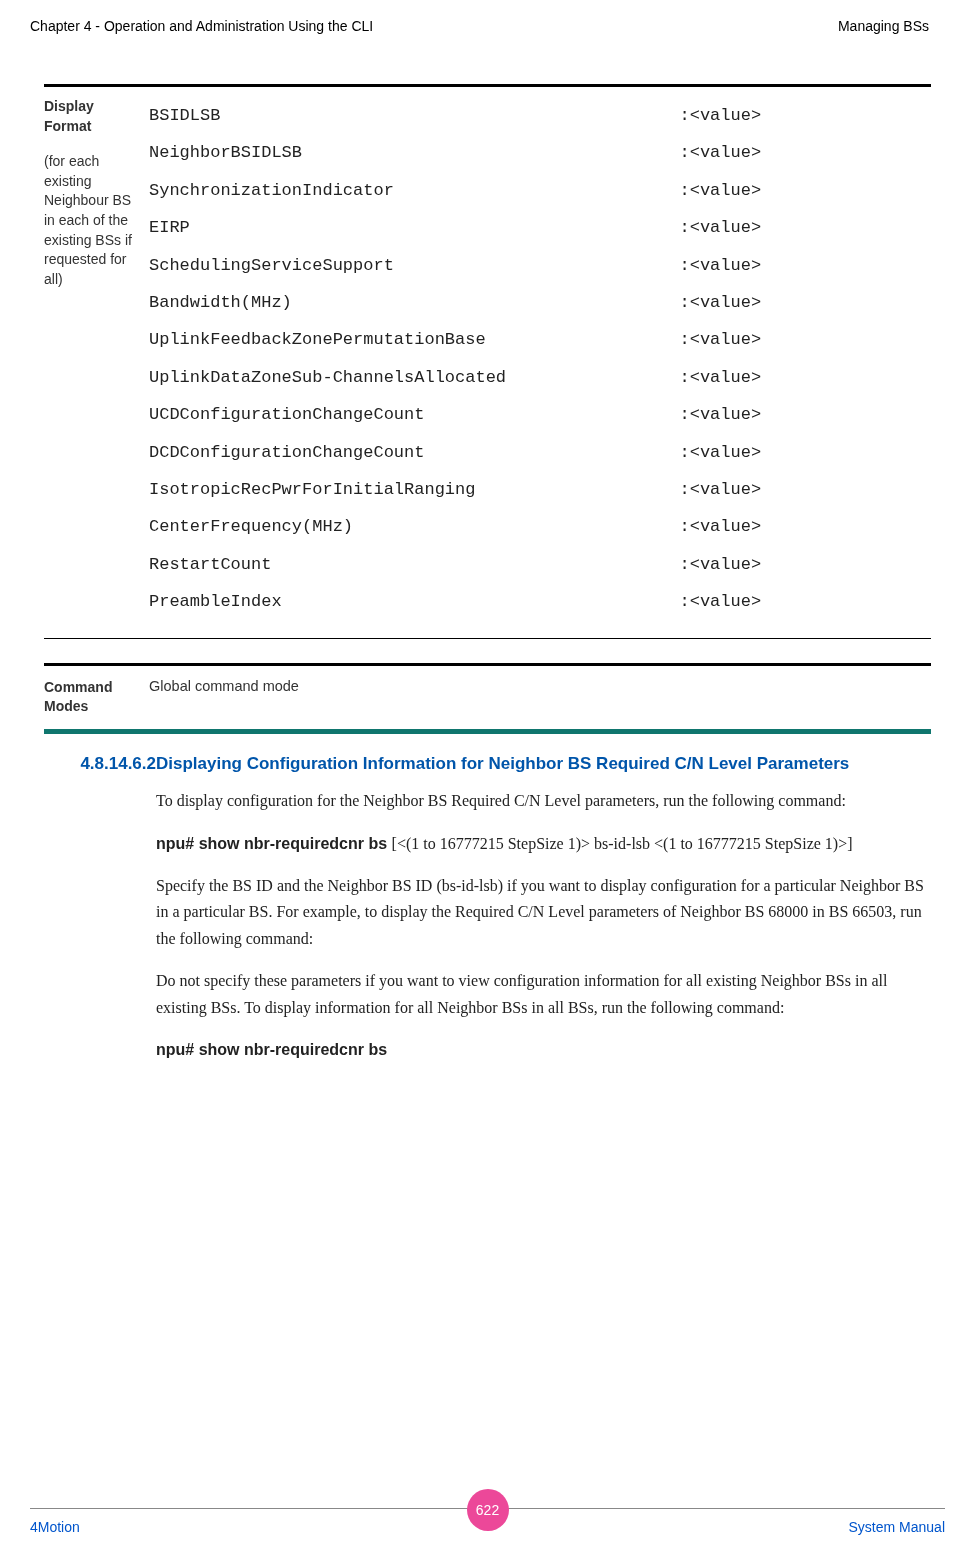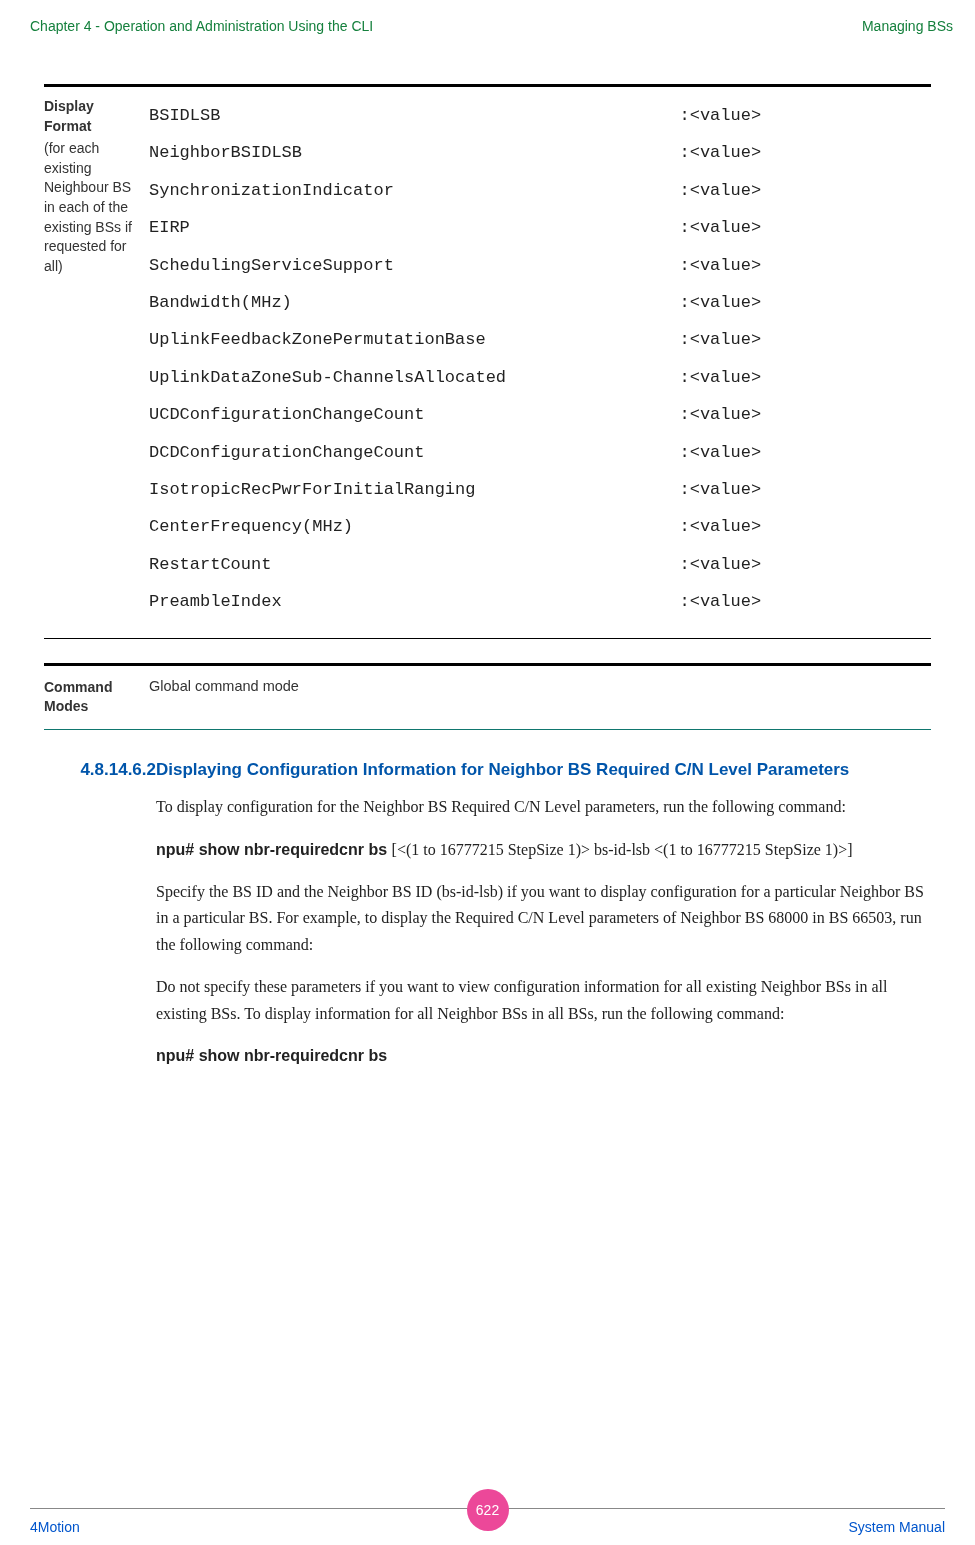--- a/index.html
+++ b/index.html
@@ -10,23 +10,23 @@
     body {
       font-family: Arial, Helvetica, sans-serif;
       background: #ffffff;
       width: 975px;
       height: 1545px;
       position: relative;
     }
     .header {
       display: flex;
       justify-content: space-between;
-      padding: 18px 22px 10px 30px;
-      font-size: 14px;
-      color: #15803d;
+      padding: 18px 46px 10px 30px;
+      font-size: 14px;
+      color: #000000;
     }
     .content {
       padding: 0 44px;
     }
     .display-format-row {
       display: flex;
       border-top: 3px solid #000;
       border-bottom: 1px solid #000;
       padding: 10px 0 18px 0;
       margin-top: 40px;
@@ -38,37 +38,37 @@
     .df-label-title {
       font-weight: bold;
       font-size: 14px;
       color: #333;
       line-height: 1.4;
     }
     .df-label-sub {
       font-size: 14px;
       color: #333;
       line-height: 1.4;
-      margin-top: 3px;
+      margin-top: 16px;
     }
     .df-data-col {
       flex: 1;
       font-family: "Courier New", Courier, monospace;
       font-size: 17px;
       line-height: 2.2;
       white-space: pre;
       color: #222;
     }
     .command-modes-row {
       display: flex;
       border-top: 3px solid #000;
-      border-bottom: 1px solid #0f766e;
+      border-bottom: 5px solid #0f766e;
       padding: 12px 0 14px 0;
       margin-top: 24px;
-      margin-bottom: 30px;
+      margin-bottom: 20px;
     }
     .cm-label-col {
       width: 105px;
       font-weight: bold;
       font-size: 14px;
       color: #333;
       line-height: 1.3;
     }
     .cm-data-col {
       flex: 1;

